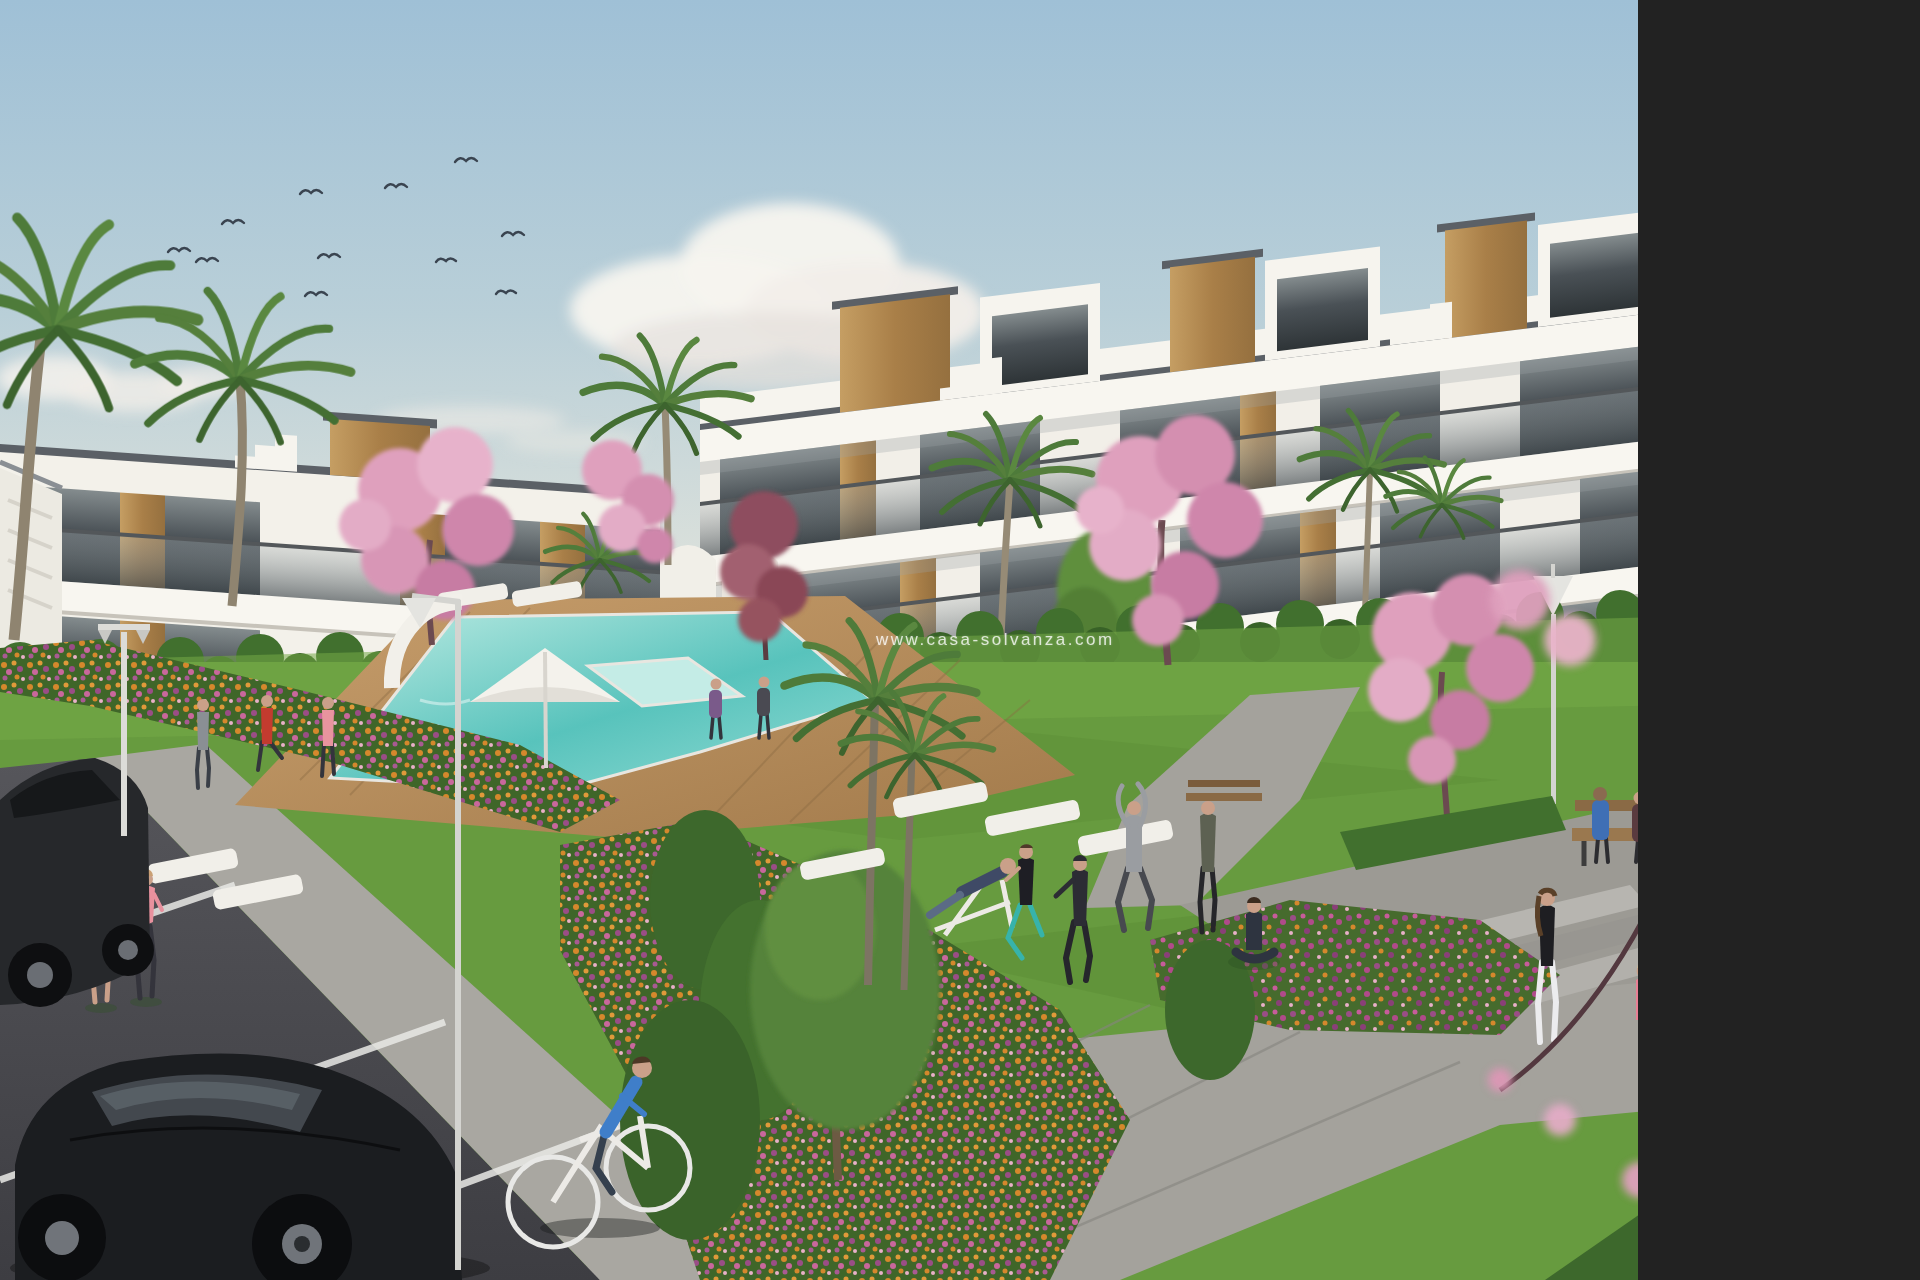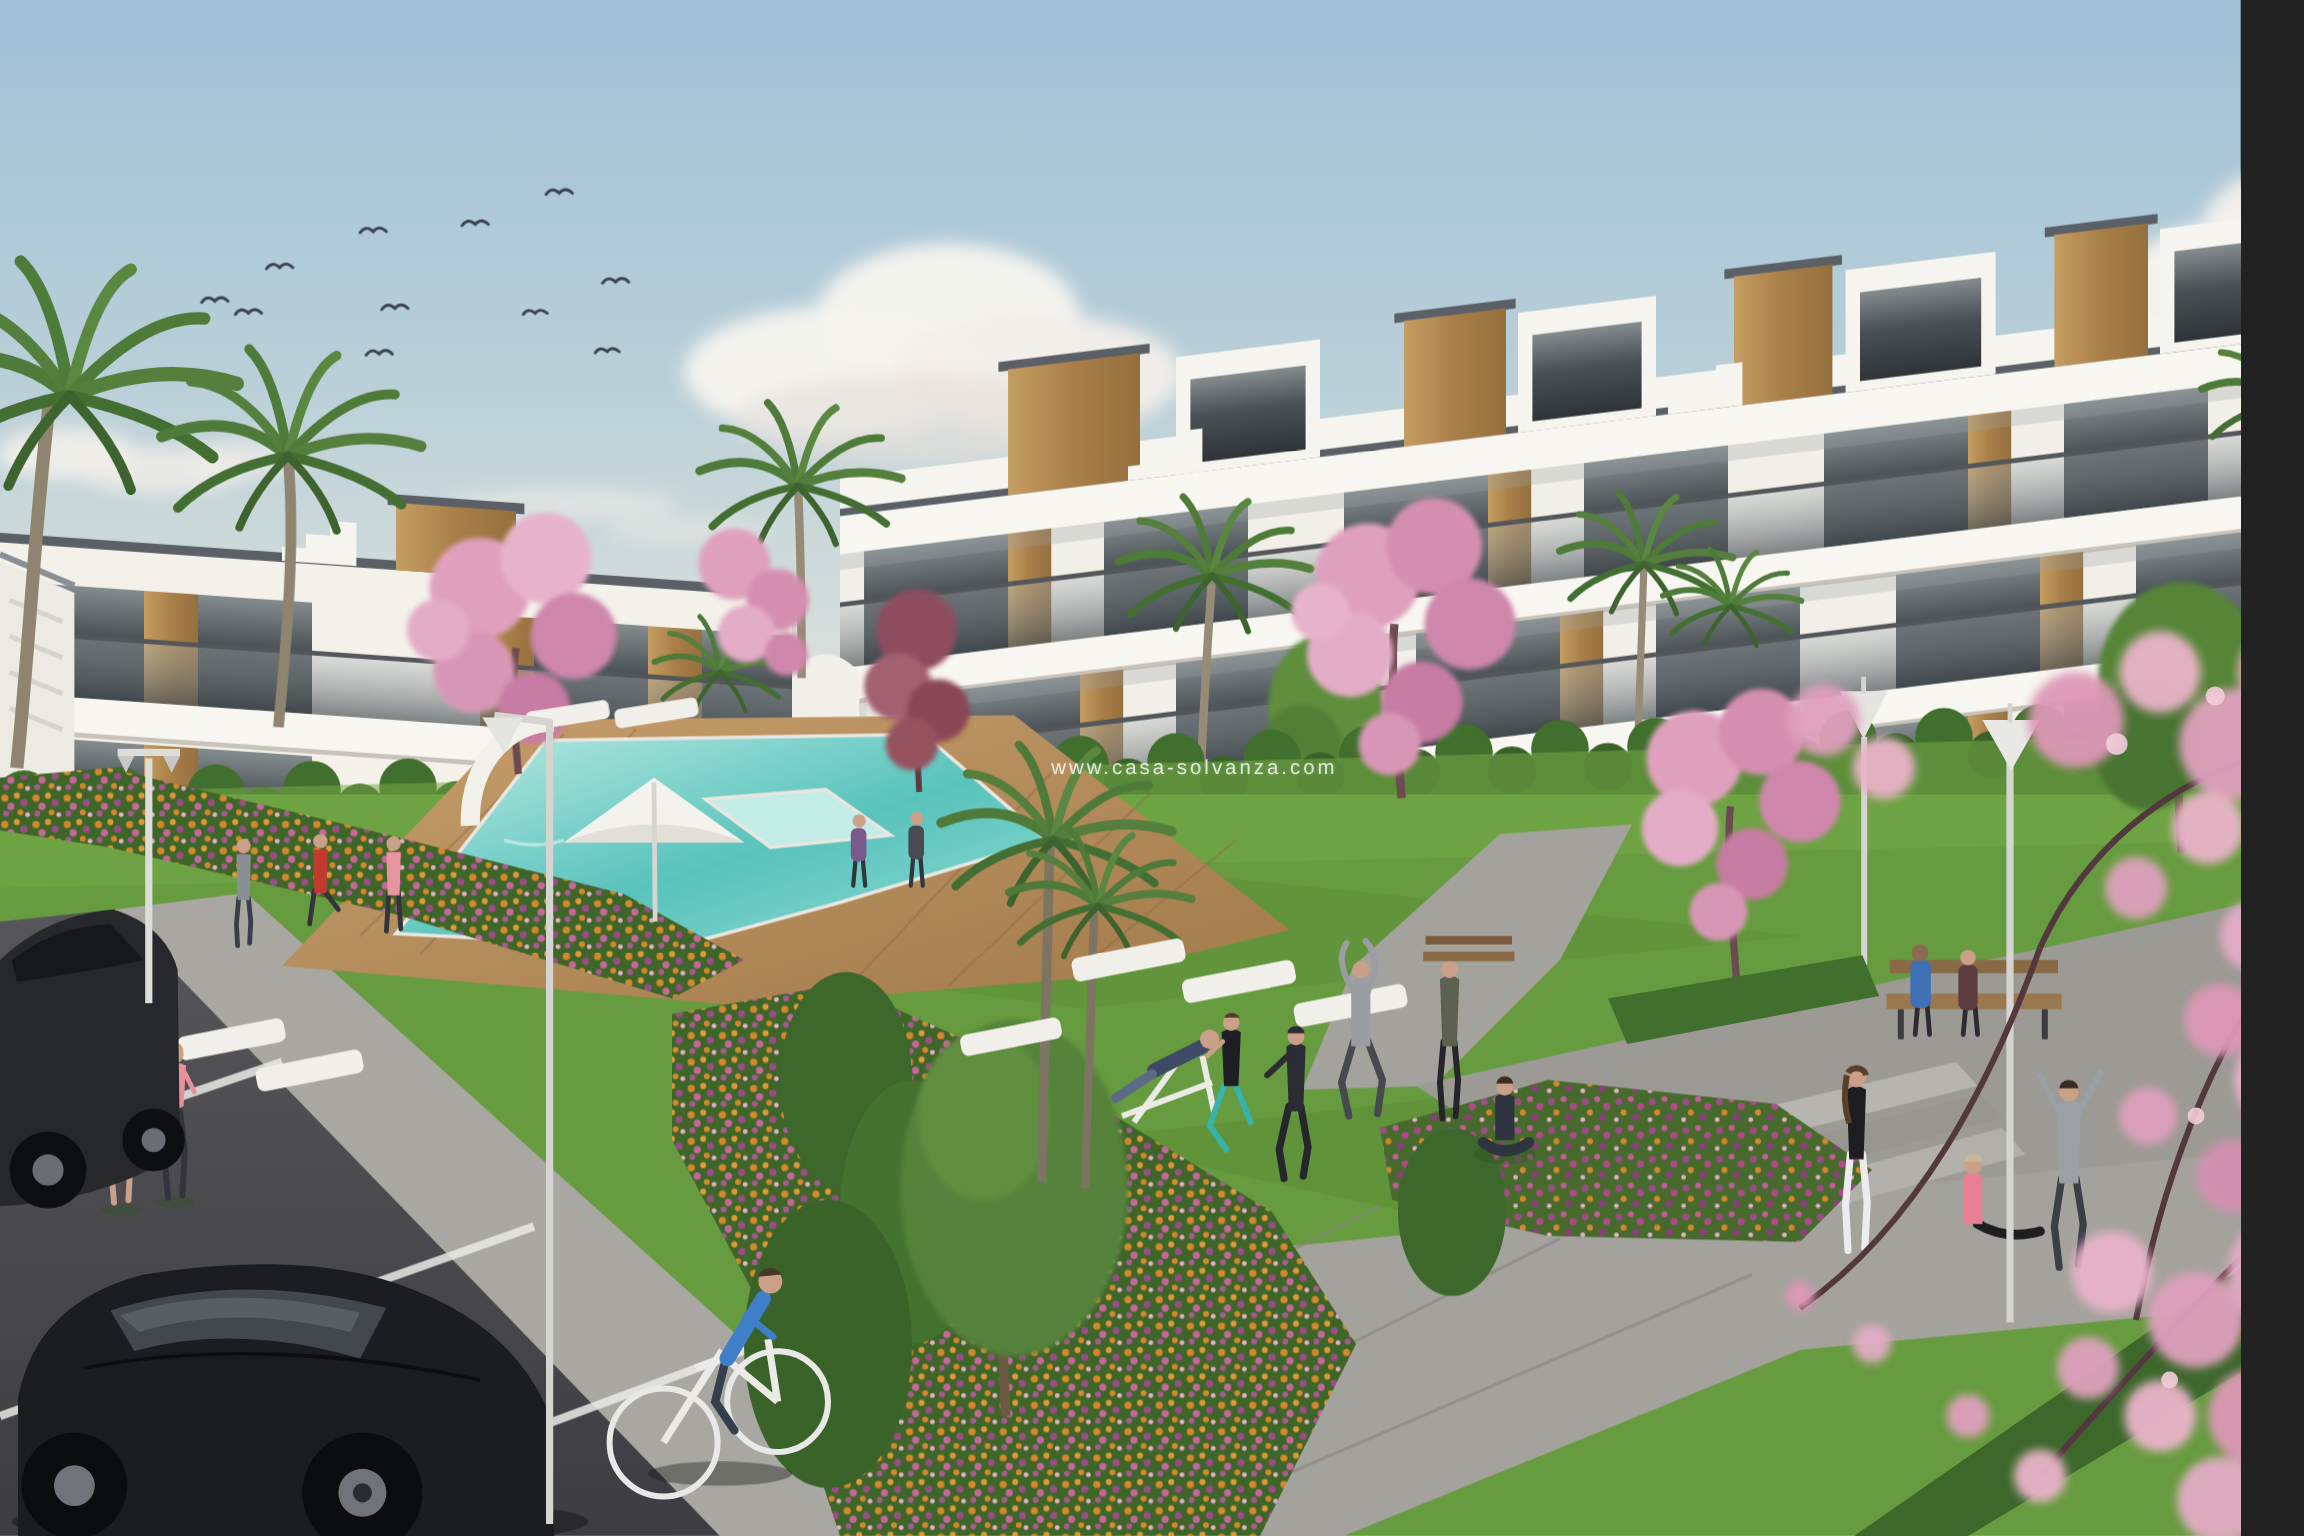--- a/index.html
+++ b/index.html
@@ -1,16 +1,16 @@
 <!DOCTYPE html>
 <html><head>
 <meta charset="utf-8">
 <style>
   html,body{margin:0;padding:0;background:#222;}
-  .stage{position:relative;width:1867px;height:1280px;overflow:hidden;
+  .stage{position:relative;width:1638px;height:1280px;overflow:hidden;
          font-family:"Liberation Sans",sans-serif;background:#cfdbd9;}
   .stage svg{position:absolute;left:0;top:0;}
   .watermark{position:absolute;left:876px;top:630px;
     font-size:17px;letter-spacing:2.5px;color:rgba(255,255,255,0.78);
     text-shadow:0 0 3px rgba(255,255,255,0.25);white-space:nowrap;}
   path,rect,polygon,circle,ellipse,line{shape-rendering:auto;}
   .limb{fill:none;stroke-linecap:round;}
 </style>
 </head>
 <body>

